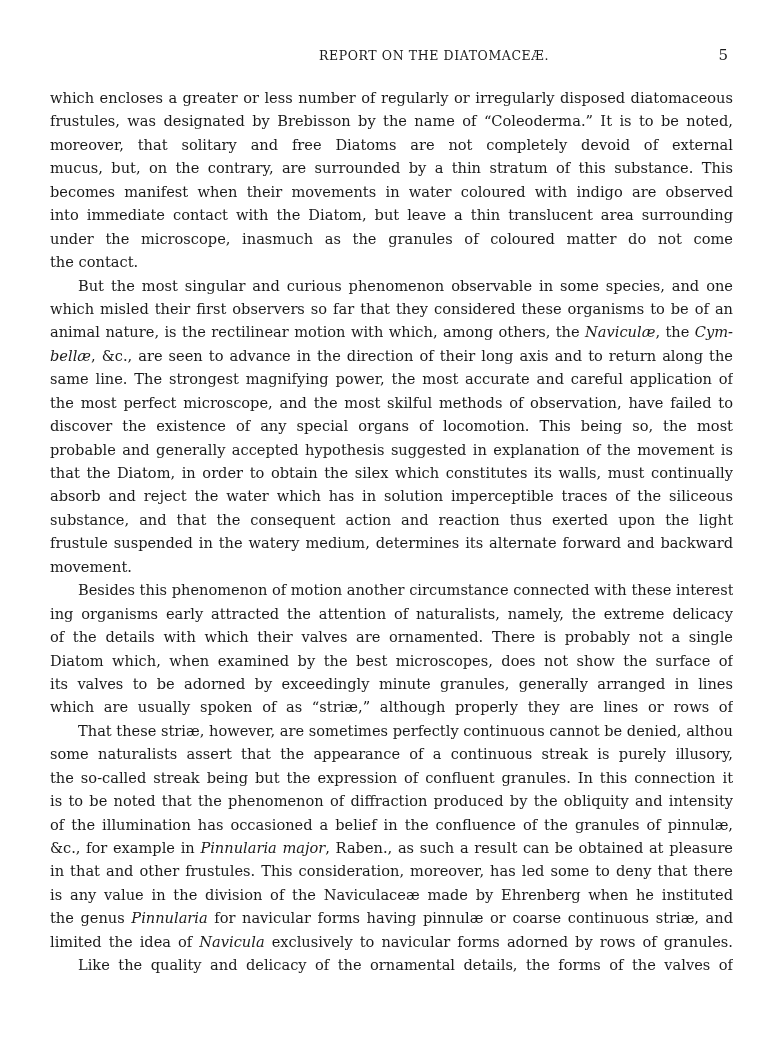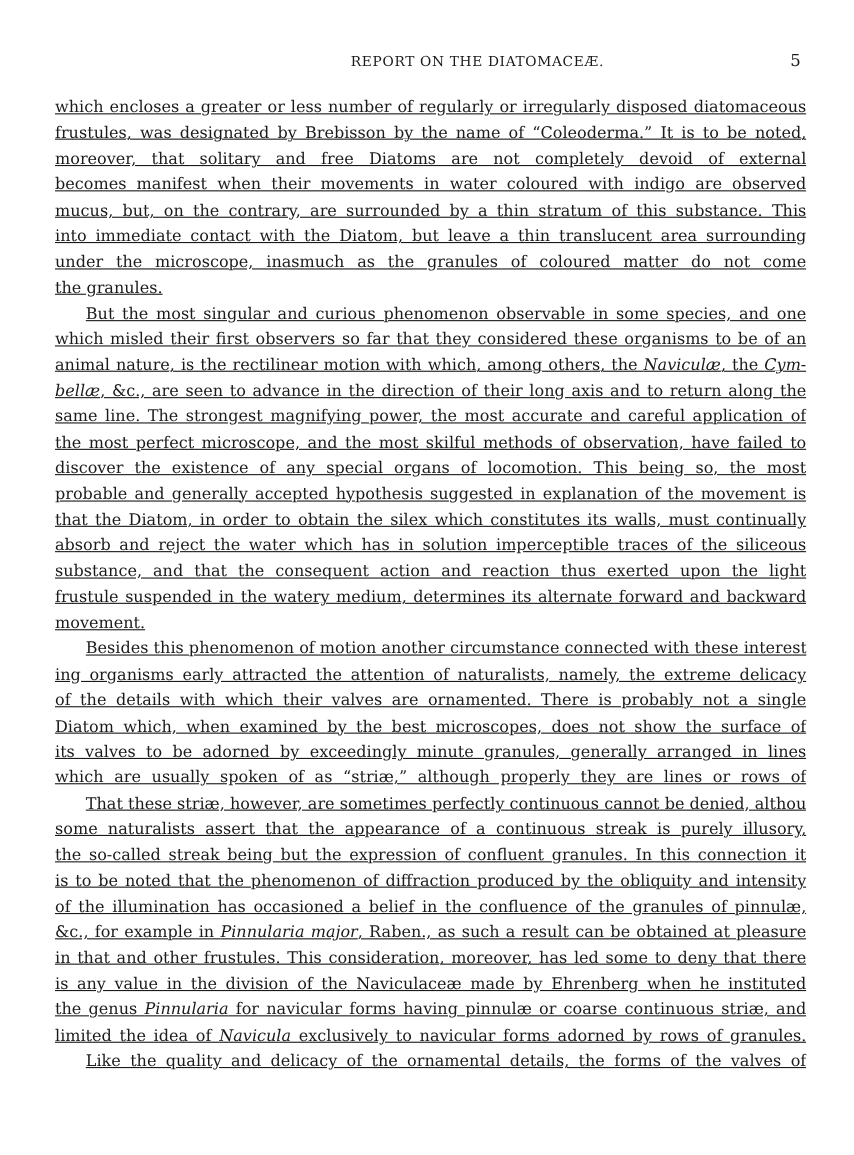--- a/index.html
+++ b/index.html
@@ -3,45 +3,45 @@
 <meta charset="utf-8">
 <style>
   html, body { margin: 0; padding: 0; background: #ffffff; }
   body { width: 776px; height: 1050px; position: relative; overflow: hidden;
          font-family: "DejaVu Serif", "Liberation Serif", serif; color: #1a1a1a; }
   .page { position: absolute; left: 0; top: 0; width: 776px; height: 1050px; }
   .running-head { position: absolute; top: 46px; left: 0; width: 776px; height: 20px; }
   .running-title { position: absolute; left: 0; width: 776px; text-align: center;
          font-size: 12.5px; letter-spacing: 0.6px; top: 2px; padding-left: 46px; }
   .page-number { position: absolute; right: 48px; top: 0; font-size: 15px; }
-  .body { position: absolute; left: 50px; top: 86px; width: 683px; text-decoration: underline; }
+  .body { position: absolute; left: 50px; top: 86px; width: 683px; }
   .line { display: block; height: 23.45px; line-height: 23.45px; font-size: 14.6px;
           white-space: nowrap; text-align: justify; text-align-last: justify;
           overflow: hidden; }
   .line.last { text-align-last: left; }
   .line.indent { padding-left: 28px; }
   .line i { font-style: italic; }
 </style>
 </head>
 <body>
 
 <div class="page">
   <div class="running-head">
     <div class="running-title">REPORT ON THE DIATOMACEÆ.</div>
     <div class="page-number">5</div>
   </div>
   <div class="body" id="body">
       <div class="line">which encloses a greater or less number of regularly or irregularly disposed diatomaceous</div>
       <div class="line">frustules, was designated by Brebisson by the name of “Coleoderma.”  It is to be noted,</div>
       <div class="line">moreover, that solitary and free Diatoms are not completely devoid of external</div>
+      <div class="line">mucus, but, on the contrary, are surrounded by a thin stratum of this substance.  This</div>
       <div class="line">becomes manifest when their movements in water coloured with indigo are observed</div>
-      <div class="line">mucus, but, on the contrary, are surrounded by a thin stratum of this substance.  This</div>
       <div class="line">into immediate contact with the Diatom, but leave a thin translucent area surrounding</div>
       <div class="line">under the microscope, inasmuch as the granules of coloured matter do not come</div>
-      <div class="line last">the granules.</div>
+      <div class="line last">the contact.</div>
       <div class="line indent">But the most singular and curious phenomenon observable in some species, and one</div>
       <div class="line">which misled their first observers so far that they considered these organisms to be of an</div>
       <div class="line">animal nature, is the rectilinear motion with which, among others, the <i>Naviculæ</i>, the <i>Cym-</i></div>
       <div class="line"><i>bellæ</i>, &amp;c., are seen to advance in the direction of their long axis and to return along the</div>
       <div class="line">same line.  The strongest magnifying power, the most accurate and careful application of</div>
       <div class="line">the most perfect microscope, and the most skilful methods of observation, have failed to</div>
       <div class="line">discover the existence of any special organs of locomotion.  This being so, the most</div>
       <div class="line">probable and generally accepted hypothesis suggested in explanation of the movement is</div>
       <div class="line">that the Diatom, in order to obtain the silex which constitutes its walls, must continually</div>
       <div class="line">absorb and reject the water which has in solution imperceptible traces of the siliceous</div>

